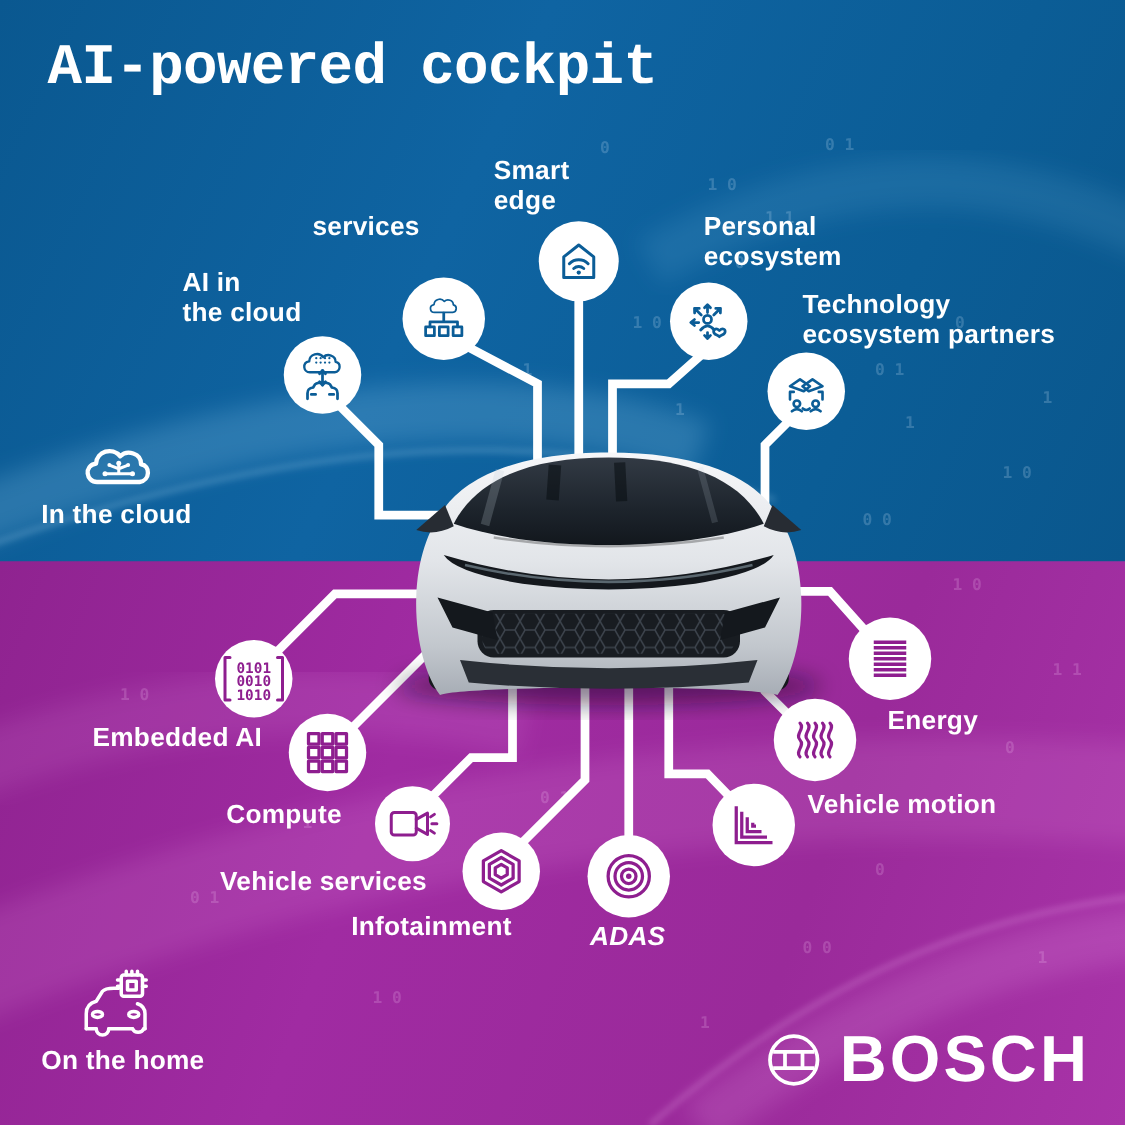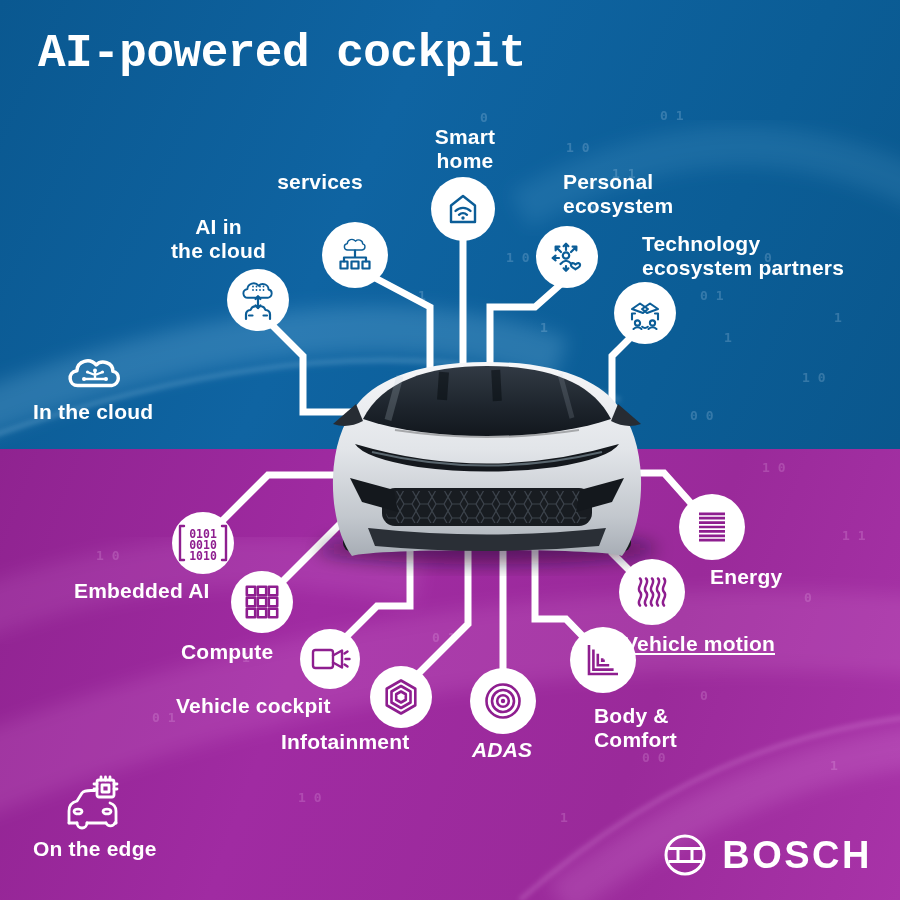--- a/index.html
+++ b/index.html
@@ -8,24 +8,24 @@
   .zone-cloud{position:absolute;left:0;top:0;width:900px;height:449px;
     background:linear-gradient(115deg,#0a5890 0%,#0f64a2 40%,#0b5d96 75%,#0a578d 100%);}
   .zone-edge{position:absolute;left:0;top:449px;width:900px;height:451px;
     background:linear-gradient(110deg,#8f2390 0%,#a02ba2 35%,#9a2a9a 70%,#a833a8 100%);}
   svg.gfx{position:absolute;left:0;top:0;z-index:2;}
   .page-title{position:absolute;left:38px;top:28px;z-index:5;color:#fff;
     font-size:46px;font-weight:bold;letter-spacing:-0.5px;font-family:Liberation Mono, monospace;}
   .lbl{position:absolute;z-index:5;color:#fff;font-weight:bold;font-size:21px;
     line-height:24px;letter-spacing:0.2px;}
   .lbl div{white-space:nowrap;}
-  .lbl.center{text-align:center;}
+  .lbl.center{text-align:left;}
   .brand{position:absolute;right:28px;bottom:22px;z-index:5;display:flex;
     align-items:center;gap:14px;}
-  .brand-name{color:#fff;font-size:38px;font-weight:bold;letter-spacing:2.5px;}
+  .brand-name{color:#fff;font-size:52px;font-weight:bold;letter-spacing:2.5px;}
 </style>
 </head>
 <body>
 
 <div class="stage">
 
   <div class="zone-cloud"></div>
   <div class="zone-edge"></div>
 
   <svg class="gfx" width="900" height="900" viewBox="0 0 900 900">
@@ -325,44 +325,40 @@
 
   <div class="lbl center" style="left:146px;top:215px;width:145px;">
     <div>AI in</div>
     <div>the cloud</div>
   </div>
   <div class="lbl center" style="left:250px;top:170px;width:140px;">
     <div>services</div>
   </div>
   <div class="lbl center" style="left:395px;top:125px;width:140px;">
     <div>Smart</div>
-    <div>home</div>
+    <div>edge</div>
   </div>
   <div class="lbl" style="left:563px;top:170px;">
     <div>Personal</div>
     <div>ecosystem</div>
   </div>
   <div class="lbl" style="left:642px;top:232px;">
     <div>Technology</div>
     <div>ecosystem partners</div>
   </div>
 
   <div class="lbl" style="left:33px;top:400px;">In the cloud</div>
-  <div class="lbl" style="left:33px;top:837px;">On the edge</div>
+  <div class="lbl" style="left:33px;top:837px;">On the home</div>
 
   <div class="lbl" style="left:74px;top:579px;">Embedded AI</div>
   <div class="lbl" style="left:181px;top:640px;">Compute</div>
-  <div class="lbl" style="left:176px;top:694px;">Vehicle cockpit</div>
+  <div class="lbl" style="left:176px;top:694px;">Vehicle services</div>
   <div class="lbl" style="left:281px;top:730px;">Infotainment</div>
   <div class="lbl" style="left:472px;top:738px;font-style:italic;">ADAS</div>
-  <div class="lbl" style="left:594px;top:704px;">
-    <div>Body &amp;</div>
-    <div>Comfort</div>
-  </div>
-  <div class="lbl" style="left:624px;top:632px;text-decoration:underline;">Vehicle motion</div>
+  <div class="lbl" style="left:646px;top:632px;">Vehicle motion</div>
   <div class="lbl" style="left:710px;top:565px;">Energy</div>
 
   <div class="brand">
     <svg width="46" height="46" viewBox="0 0 46 46">
       <circle cx="23" cy="23" r="19" fill="none" stroke="#fff" stroke-width="3"></circle>
       <path d="M 6.5,16.5 H 39.5 M 6.5,29.5 H 39.5 M 16,16.5 V 29.5 M 30,16.5 V 29.5" stroke="#fff" stroke-width="3" fill="none"></path>
     </svg>
     <span class="brand-name">BOSCH</span>
   </div>
 

